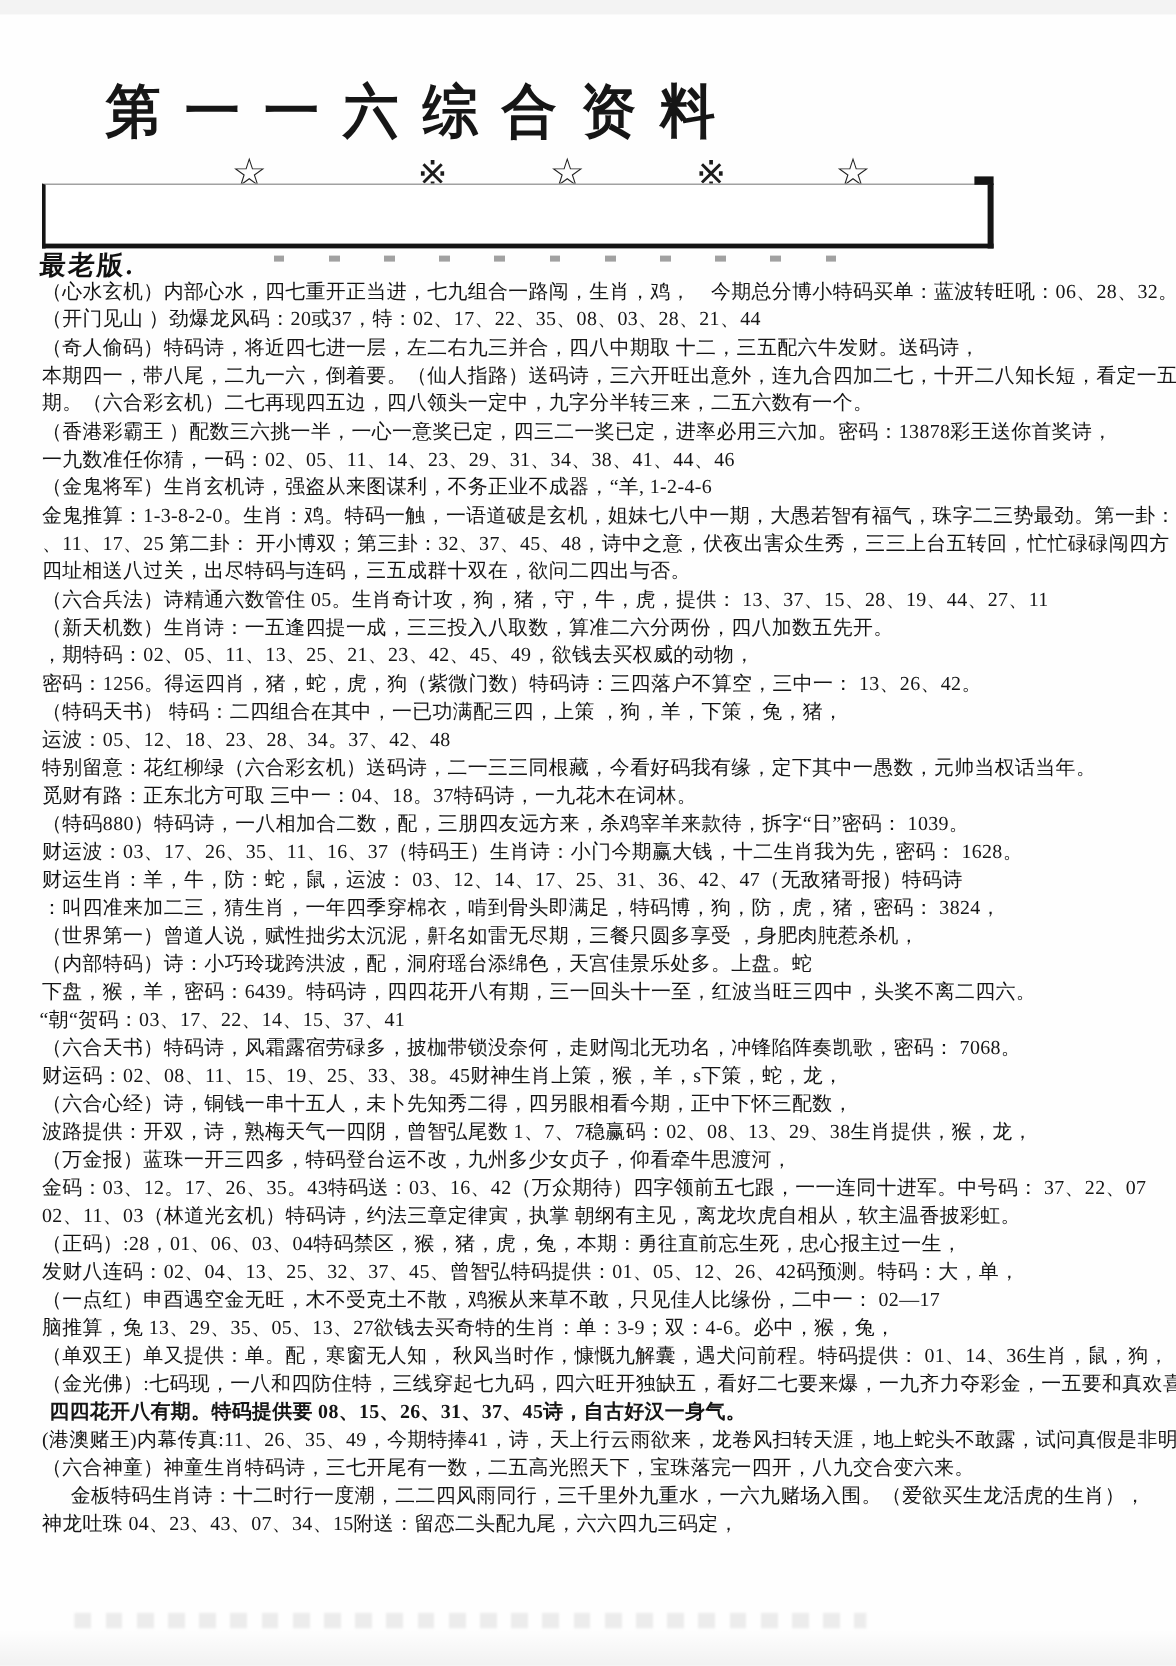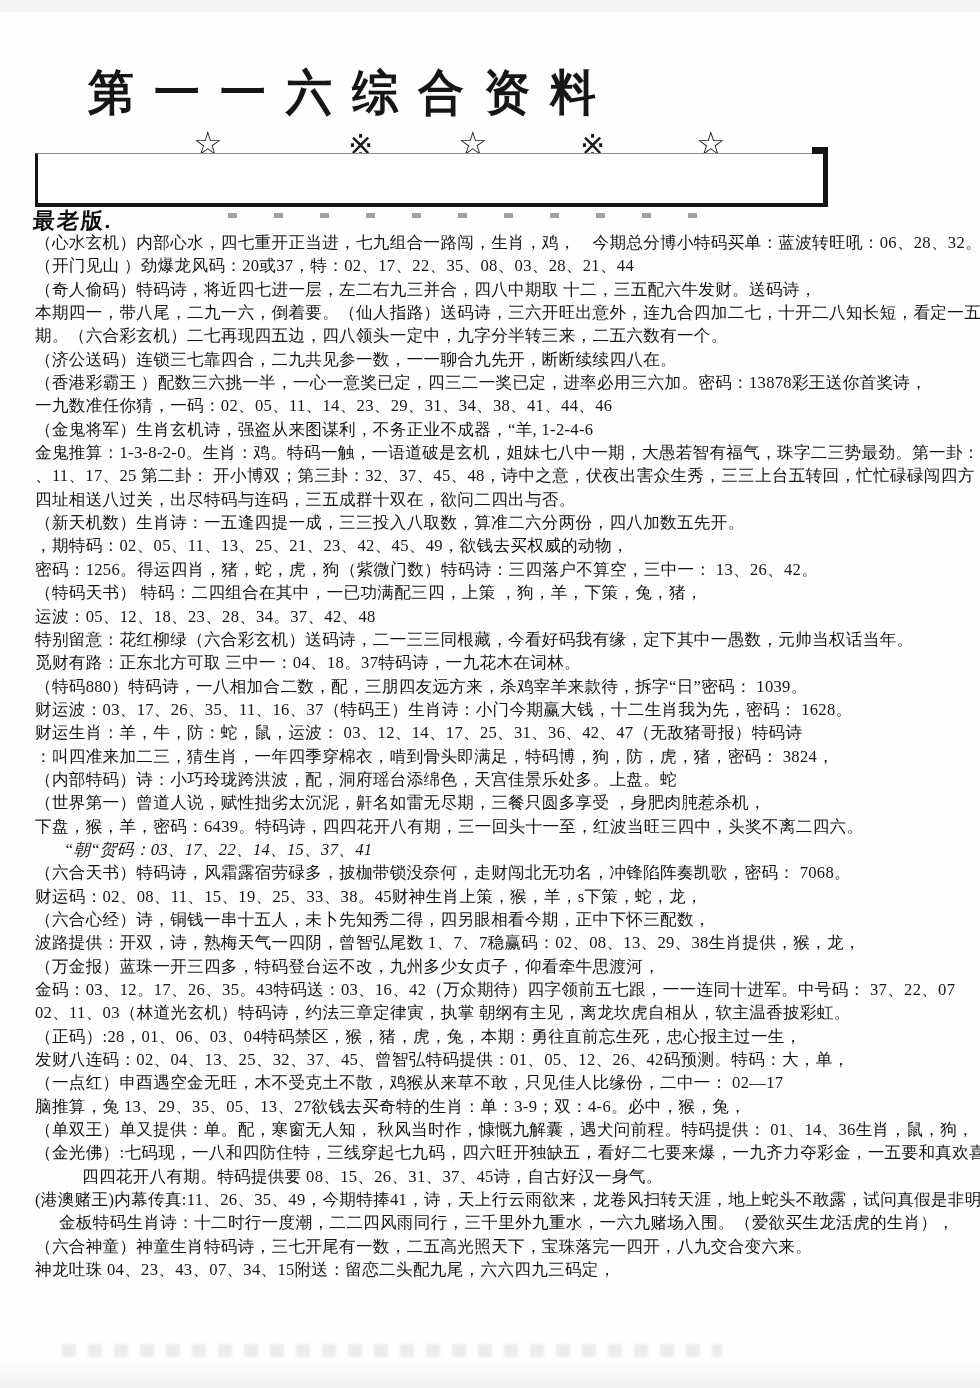--- a/index.html
+++ b/index.html
@@ -92,58 +92,58 @@
   <div class="edition-label">最老版.</div>
 
   <div class="artifact-dashes"></div>
 
   <div class="body-text" id="body-text">
       <div class="text-line">（心水玄机）内部心水，四七重开正当进，七九组合一路闯，生肖，鸡，　今期总分博小特码买单：蓝波转旺吼：06、28、32。</div>
       <div class="text-line">（开门见山 ）劲爆龙风码：20或37，特：02、17、22、35、08、03、28、21、44</div>
       <div class="text-line">（奇人偷码）特码诗，将近四七进一层，左二右九三并合，四八中期取 十二，三五配六牛发财。送码诗，</div>
       <div class="text-line">本期四一，带八尾，二九一六，倒着要。（仙人指路）送码诗，三六开旺出意外，连九合四加二七，十开二八知长短，看定一五在今</div>
       <div class="text-line">期。（六合彩玄机）二七再现四五边，四八领头一定中，九字分半转三来，二五六数有一个。</div>
-      <div class="text-line">（济公送码）连锁三七靠四合，二九共见参一数，一一聊合九先开，断断续续四八在。</div>
       <div class="text-line">（香港彩霸王 ）配数三六挑一半，一心一意奖已定，四三二一奖已定，进率必用三六加。密码：13878彩王送你首奖诗，</div>
       <div class="text-line">一九数准任你猜，一码：02、05、11、14、23、29、31、34、38、41、44、46</div>
       <div class="text-line">（金鬼将军）生肖玄机诗，强盗从来图谋利，不务正业不成器，“羊, 1-2-4-6</div>
       <div class="text-line">金鬼推算：1-3-8-2-0。生肖：鸡。特码一触，一语道破是玄机，姐妹七八中一期，大愚若智有福气，珠字二三势最劲。第一卦：02</div>
       <div class="text-line">、11、17、25 第二卦：  开小博双；第三卦：32、37、45、48，诗中之意，伏夜出害众生秀，三三上台五转回，忙忙碌碌闯四方，</div>
       <div class="text-line">四址相送八过关，出尽特码与连码，三五成群十双在，欲问二四出与否。</div>
+      <div class="text-line">（六合兵法）诗精通六数管住 05。生肖奇计攻，狗，猪，守，牛，虎，提供：  13、37、15、28、19、44、27、11</div>
       <div class="text-line">（新天机数）生肖诗：一五逢四提一成，三三投入八取数，算准二六分两份，四八加数五先开。</div>
       <div class="text-line" style="">，期特码：02、05、11、13、25、21、23、42、45、49，欲钱去买权威的动物，</div>
       <div class="text-line">密码：1256。得运四肖，猪，蛇，虎，狗（紫微门数）特码诗：三四落户不算空，三中一：  13、26、42。</div>
       <div class="text-line">（特码天书） 特码：二四组合在其中，一已功满配三四，上策 ，狗，羊，下策，兔，猪，</div>
       <div class="text-line">运波：05、12、18、23、28、34。37、42、48</div>
       <div class="text-line">特别留意：花红柳绿（六合彩玄机）送码诗，二一三三同根藏，今看好码我有缘，定下其中一愚数，元帅当权话当年。</div>
       <div class="text-line">觅财有路：正东北方可取 三中一：04、18。37特码诗，一九花木在词林。</div>
       <div class="text-line">（特码880）特码诗，一八相加合二数，配，三朋四友远方来，杀鸡宰羊来款待，拆字“日”密码： 1039。</div>
       <div class="text-line">财运波：03、17、26、35、11、16、37（特码王）生肖诗：小门今期赢大钱，十二生肖我为先，密码： 1628。</div>
       <div class="text-line">财运生肖：羊，牛，防：蛇，鼠，运波： 03、12、14、17、25、31、36、42、47（无敌猪哥报）特码诗</div>
       <div class="text-line">：叫四准来加二三，猜生肖，一年四季穿棉衣，啃到骨头即满足，特码博，狗，防，虎，猪，密码：  3824，</div>
+      <div class="text-line">（世界第一）曾道人说，赋性拙劣太沉泥，鼾名如雷无尽期，三餐只圆多享受 ，身肥肉肫惹杀机，</div>
       <div class="text-line">（内部特码）诗：小巧玲珑跨洪波，配，洞府瑶台添绵色，天宫佳景乐处多。上盘。蛇</div>
-      <div class="text-line">（世界第一）曾道人说，赋性拙劣太沉泥，鼾名如雷无尽期，三餐只圆多享受 ，身肥肉肫惹杀机，</div>
       <div class="text-line">下盘，猴，羊，密码：6439。特码诗，四四花开八有期，三一回头十一至，红波当旺三四中，头奖不离二四六。</div>
-      <div class="text-line" style="padding-left: 64px; font-style: italic;">“朝“贺码：03、17、22、14、15、37、41</div>
+      <div class="text-line" style="padding-left: 33px;">“朝“贺码：03、17、22、14、15、37、41</div>
       <div class="text-line">（六合天书）特码诗，风霜露宿劳碌多，披枷带锁没奈何，走财闯北无功名，冲锋陷阵奏凯歌，密码：  7068。</div>
       <div class="text-line">财运码：02、08、11、15、19、25、33、38。45财神生肖上策，猴，羊，s下策，蛇，龙，</div>
       <div class="text-line">（六合心经）诗，铜钱一串十五人，未卜先知秀二得，四另眼相看今期，正中下怀三配数，</div>
       <div class="text-line">波路提供：开双，诗，熟梅天气一四阴，曾智弘尾数 1、7、7稳赢码：02、08、13、29、38生肖提供，猴，龙，</div>
       <div class="text-line">（万金报）蓝珠一开三四多，特码登台运不改，九州多少女贞子，仰看牵牛思渡河，</div>
       <div class="text-line">金码：03、12。17、26、35。43特码送：03、16、42（万众期待）四字领前五七跟，一一连同十进军。中号码：  37、22、07</div>
       <div class="text-line">02、11、03（林道光玄机）特码诗，约法三章定律寅，执掌 朝纲有主见，离龙坎虎自相从，软主温香披彩虹。</div>
       <div class="text-line">（正码）:28，01、06、03、04特码禁区，猴，猪，虎，兔，本期：勇往直前忘生死，忠心报主过一生，</div>
       <div class="text-line">发财八连码：02、04、13、25、32、37、45、曾智弘特码提供：01、05、12、26、42码预测。特码：大，单，</div>
       <div class="text-line">（一点红）申酉遇空金无旺，木不受克土不散，鸡猴从来草不敢，只见佳人比缘份，二中一：  02—17</div>
       <div class="text-line">脑推算，兔 13、29、35、05、13、27欲钱去买奇特的生肖：单：3-9；双：4-6。必中，猴，兔，</div>
       <div class="text-line">（单双王）单又提供：单。配，寒窗无人知， 秋风当时作，慷慨九解囊，遇犬问前程。特码提供： 01、14、36生肖，鼠，狗，</div>
       <div class="text-line">（金光佛）:七码现，一八和四防住特，三线穿起七九码，四六旺开独缺五，看好二七要来爆，一九齐力夺彩金，一五要和真欢喜，</div>
-      <div class="text-line" style="padding-left: 82px;">四四花开八有期。特码提供要 08、15、26、31、37、45诗，自古好汉一身气。</div>
+      <div class="text-line" style="padding-left: 41px; font-weight: bold;">四四花开八有期。特码提供要 08、15、26、31、37、45诗，自古好汉一身气。</div>
       <div class="text-line">(港澳赌王)内幕传真:11、26、35、49，今期特捧41，诗，天上行云雨欲来，龙卷风扫转天涯，地上蛇头不敢露，试问真假是非明。</div>
+      <div class="text-line">（六合神童）神童生肖特码诗，三七开尾有一数，二五高光照天下，宝珠落完一四开，八九交合变六来。</div>
       <div class="text-line" style="padding-left: 59px;">金板特码生肖诗：十二时行一度潮，二二四风雨同行，三千里外九重水，一六九赌场入围。（爱欲买生龙活虎的生肖），</div>
-      <div class="text-line">（六合神童）神童生肖特码诗，三七开尾有一数，二五高光照天下，宝珠落完一四开，八九交合变六来。</div>
       <div class="text-line">神龙吐珠 04、23、43、07、34、15附送：留恋二头配九尾，六六四九三码定，</div>
     </div>
 
   <div class="faded-line"></div>
   <div class="bottom-shade"></div>
 
 </div>
 
 </body></html>

